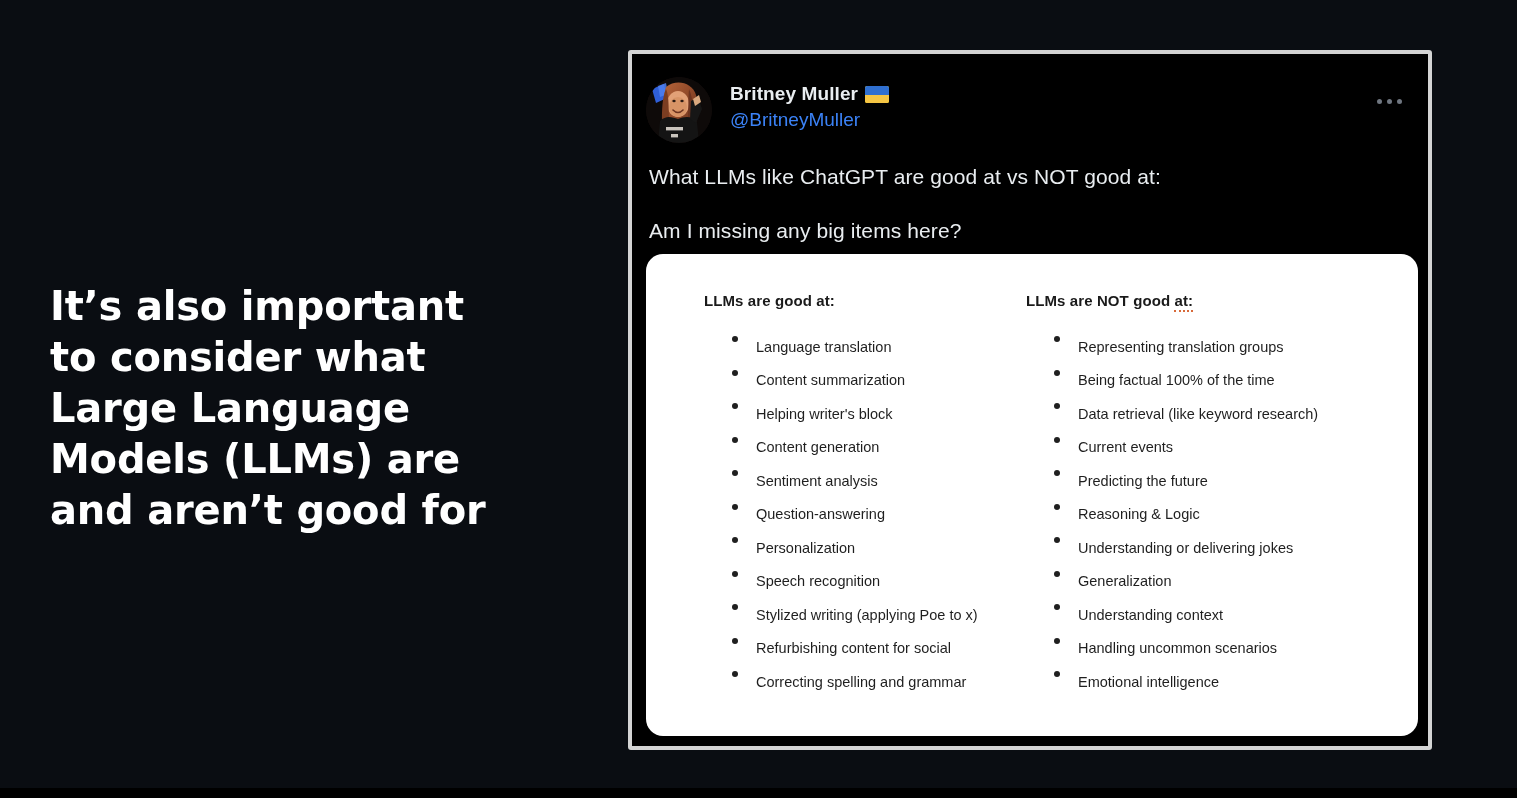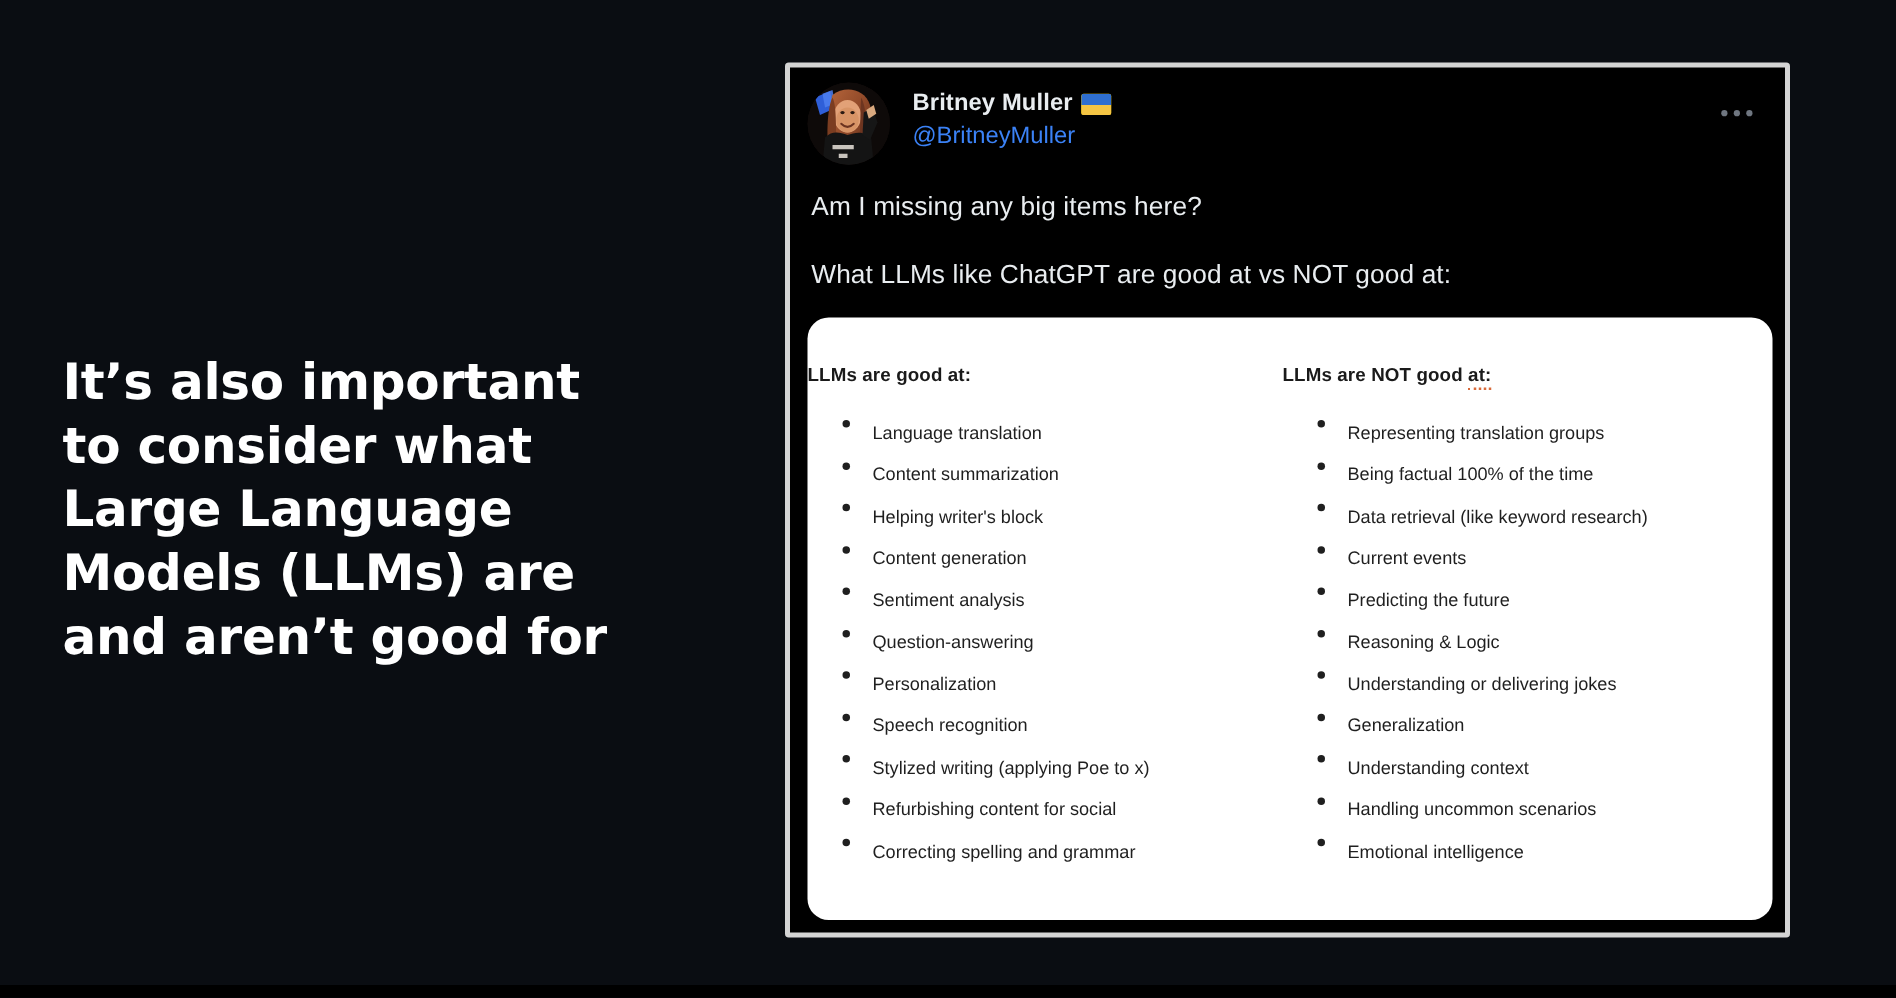--- a/index.html
+++ b/index.html
@@ -53,20 +53,21 @@
     width:100%; height:100%;
     padding:12px 14px 0 14px;
   }
 
   
   #tweet-header {
     position:relative;
     display:flex;
     align-items:flex-start;
     height:72px;
+    margin-top:11px;
   }
 
   #avatar {
     position:relative;
     width:66px; height:66px;
     border-radius:50%;
     overflow:hidden;
     flex:0 0 66px;
     background:#140d0c;
   }
@@ -146,21 +147,21 @@
     border-radius:17px;
     overflow:hidden;
   }
 
   #embed-columns {
     display:flex;
     padding:38px 0 0 0;
   }
 
   .embed-col { position:relative; }
-  #col-good { width:340px; }
+  #col-good { width:340px; padding-left:58px; }
   #col-bad  { width:432px; padding-left:40px; }
 
   .col-heading {
     color:#1a1a1a;
     font-size:15px;
     font-weight:700;
     letter-spacing:0.1px;
     line-height:18px;
     margin-bottom:20px;
     display:inline-block;
@@ -261,22 +262,22 @@
         </div>
 
         <div id="more-menu">
           <span></span>
             <span></span>
             <span></span>
         </div>
       </div>
 
       <div id="tweet-body">
+        <div class="tweet-line">What LLMs like ChatGPT are good at vs NOT good at:</div>
         <div class="tweet-line">Am I missing any big items here?</div>
-        <div class="tweet-line">What LLMs like ChatGPT are good at vs NOT good at:</div>
       </div>
 
       <div id="embed-card">
         <div id="embed-columns">
 
           <div class="embed-col" id="col-good">
             <div class="col-heading">
               <span>LLMs are good at:</span>
             </div>
             <ul class="bullet-list" id="list-good">

